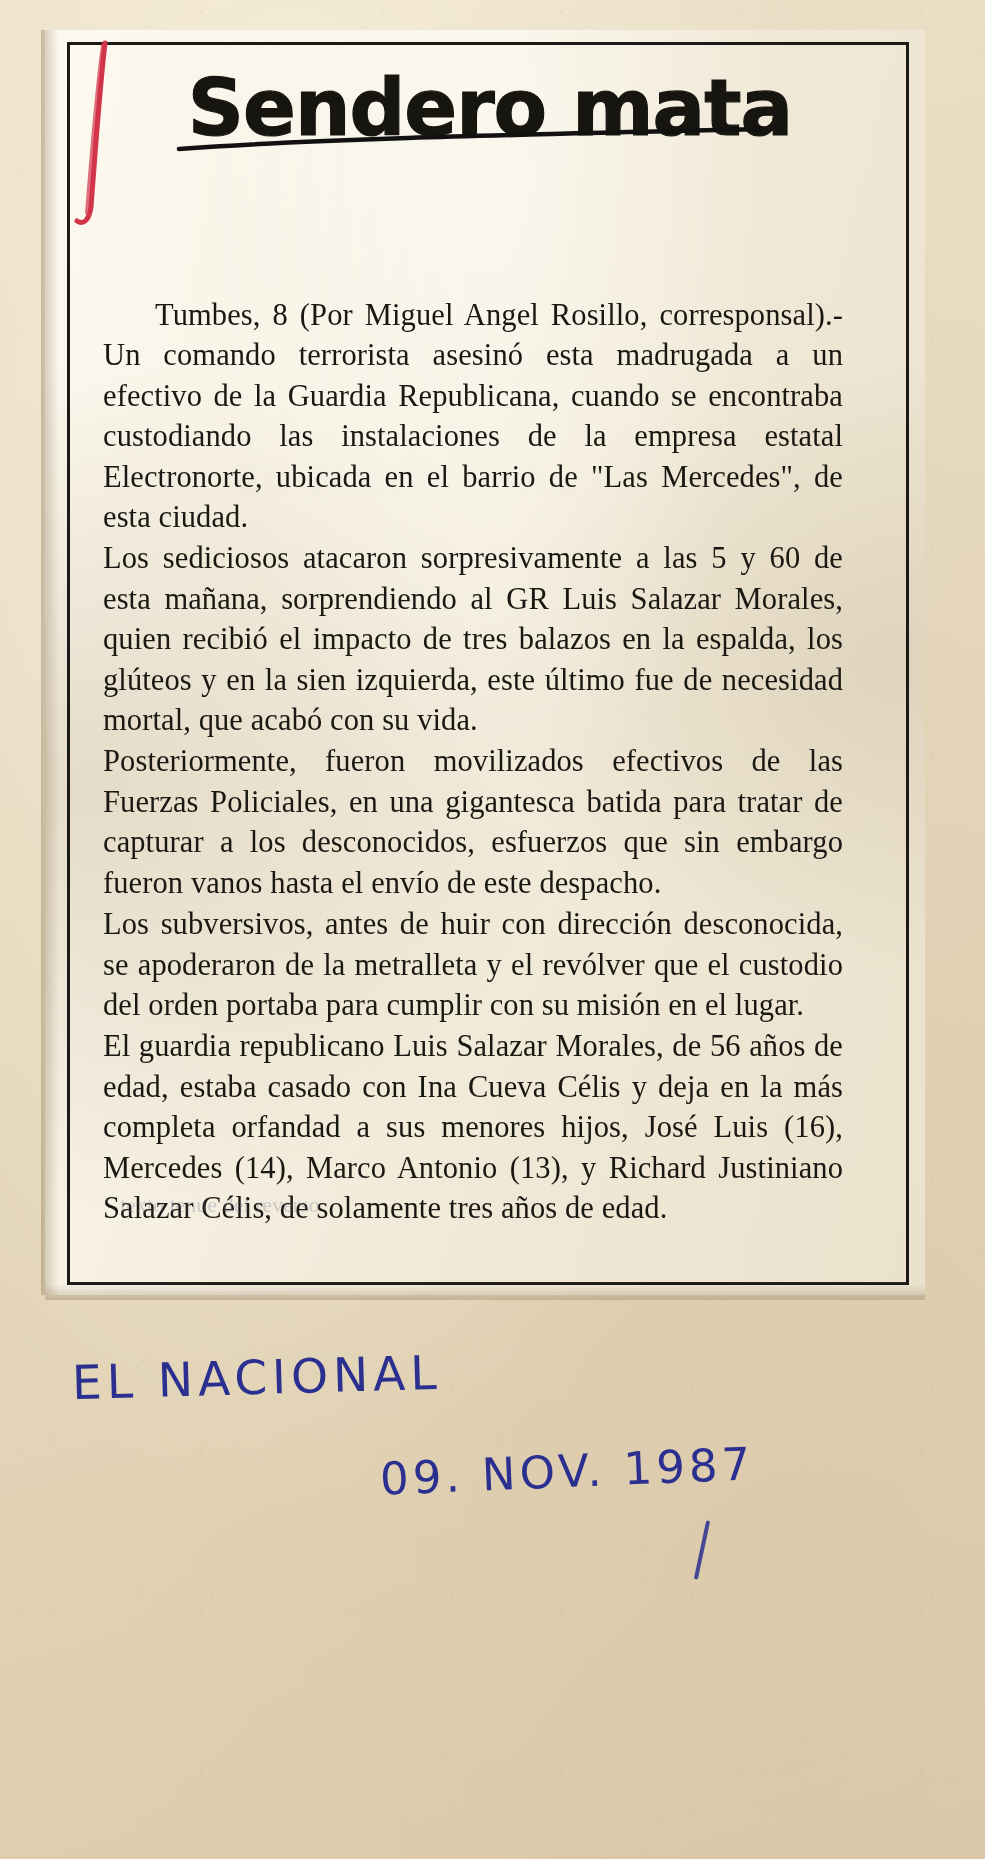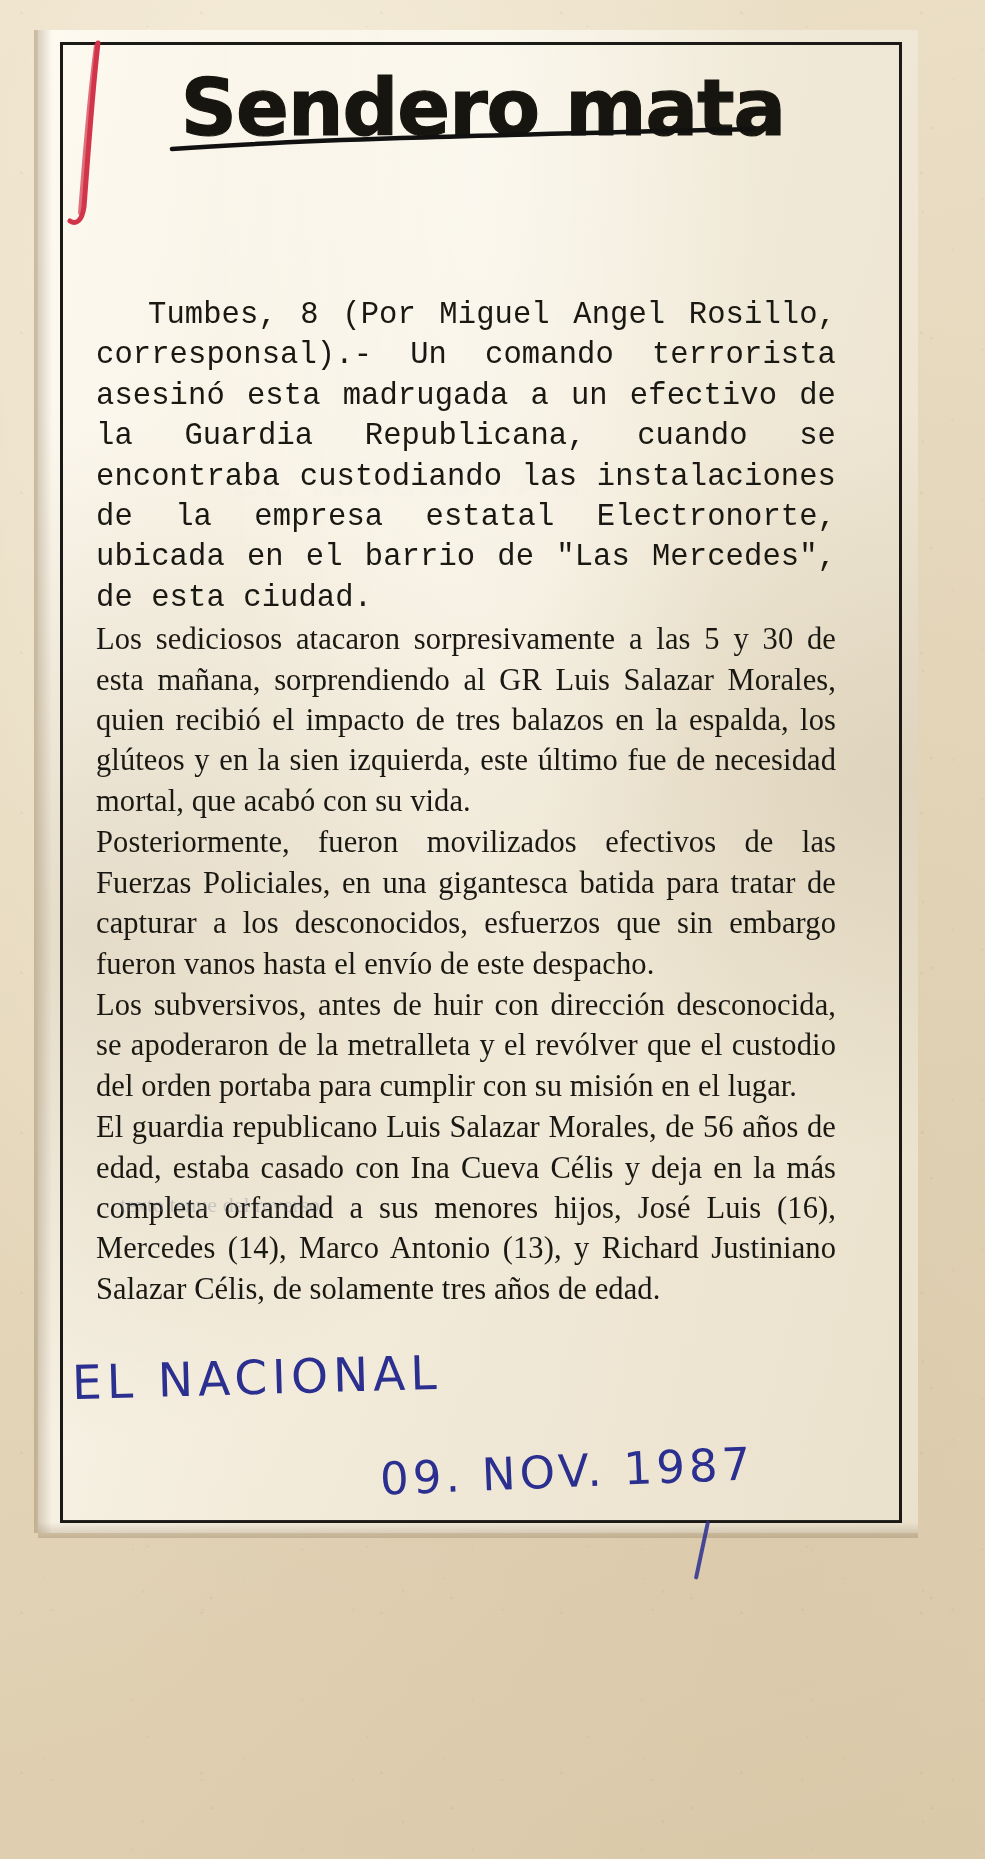--- a/index.html
+++ b/index.html
@@ -38,24 +38,24 @@
       radial-gradient(circle at 88% 61%, rgba(120,100,70,.20) 0 1.3px, transparent 1.7px),
       radial-gradient(circle at 22% 77%, rgba(120,100,70,.15) 0 1px, transparent 1.4px),
       radial-gradient(circle at 55% 92%, rgba(120,100,70,.18) 0 1.2px, transparent 1.6px),
       radial-gradient(circle at 78% 33%, rgba(120,100,70,.14) 0 1px, transparent 1.3px);
     background-size: 180px 160px, 220px 190px, 150px 170px, 240px 210px, 200px 180px, 260px 230px, 170px 150px;
   }
 
   
   #clipping {
     position: absolute;
-    left: 38px;
+    left: 45px;
     top: 30px;
     width: 880px;
-    height: 1503px;
+    height: 1265px;
     background:
       linear-gradient(100deg, rgba(255,253,246,0.85) 0%, rgba(246,240,226,0.85) 40%, rgba(236,228,208,0.9) 100%);
     box-shadow: 0 0 0 0 rgba(0,0,0,0);
     filter: none;
   }
   #clipping-shade {
     position: absolute;
     inset: 0;
     background:
       radial-gradient(ellipse at 50% 8%, rgba(255,255,250,.55) 0%, rgba(255,255,250,0) 45%),
@@ -130,21 +130,21 @@
     line-height: 1.325;
     color: #1a1812;
     text-align: justify;
     text-justify: inter-word;
     letter-spacing: .1px;
   }
   #body-text p {
     margin: 0 0 1px 0;
     text-align: justify;
   }
-  #body-text p.first { text-indent: 52px; font-family: Liberation Mono, monospace; }
+  #body-text p.first { text-indent: 52px; }
 
   
   #pen-strike {
     position: absolute;
     left: 130px;
     top: 95px;
     width: 590px;
     height: 30px;
     pointer-events: none;
   }
@@ -241,21 +241,21 @@
       <path d="M4 24 C 140 14, 330 10, 586 4" stroke="#111111" stroke-width="4.5" fill="none" stroke-linecap="round"></path>
     </svg>
 
     <svg id="red-mark" viewBox="0 0 120 210">
       <path d="M40 8 C 34 60, 30 120, 26 172 C 24 186, 18 190, 12 186" stroke="#d2344a" stroke-width="5" fill="none" stroke-linecap="round"></path>
       <path d="M38 10 C 30 70, 26 130, 22 178" stroke="#d2344a" stroke-width="4" fill="none" stroke-linecap="round" opacity=".7"></path>
     </svg>
 
     <div id="body-text">
       <p class="first">Tumbes, 8 (Por Miguel Angel Rosillo, corresponsal).- Un comando terrorista asesinó esta madrugada a un efectivo de la Guardia Republicana, cuando se encontraba custodiando las instalaciones de la empresa estatal Electronorte, ubicada en el barrio de "Las Mercedes", de esta ciudad.</p>
-      <p>Los sediciosos atacaron sorpresivamente a las 5 y 30 de esta mañana, sorprendiendo al GR Luis Salazar Morales, quien recibió el impacto de tres balazos en la espalda, los glúteos y en la sien izquierda, este último fue de necesidad mortal, que acabó con su vida.</p>
+      <p>Los sediciosos atacaron sorpresivamente a las 5 y 60 de esta mañana, sorprendiendo al GR Luis Salazar Morales, quien recibió el impacto de tres balazos en la espalda, los glúteos y en la sien izquierda, este último fue de necesidad mortal, que acabó con su vida.</p>
       <p>Posteriormente, fueron movilizados efectivos de las Fuerzas Policiales, en una gigantesca batida para tratar de capturar a los desconocidos, esfuerzos que sin embargo fueron vanos hasta el envío de este despacho.</p>
       <p>Los subversivos, antes de huir con dirección desconocida, se apoderaron de la metralleta y el revólver que el custodio del orden portaba para cumplir con su misión en el lugar.</p>
       <p>El guardia republicano Luis Salazar Morales, de 56 años de edad, estaba casado con Ina Cueva Célis y deja en la más completa orfandad a sus menores hijos, José Luis (16), Mercedes (14), Marco Antonio (13), y Richard Justiniano Salazar Célis, de solamente tres años de edad.</p>
     </div>
   </div>
 
   <div id="bleed">texto tenue del reverso</div>
 
   <div id="hand-source">EL NACIONAL</div>
   <div id="hand-date">09. NOV. 1987</div>

